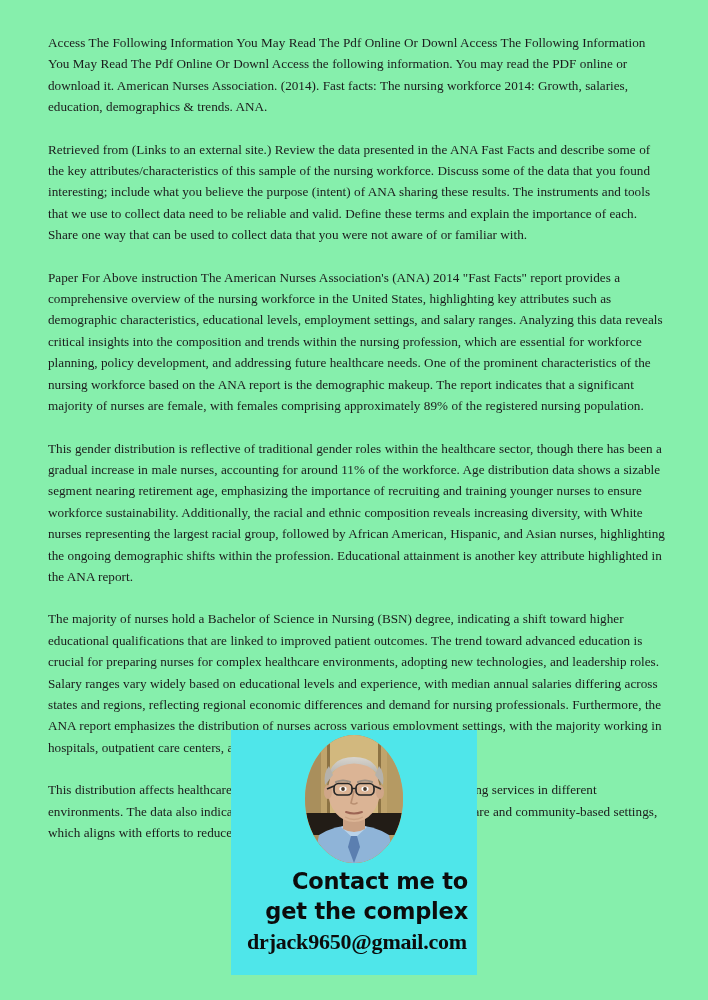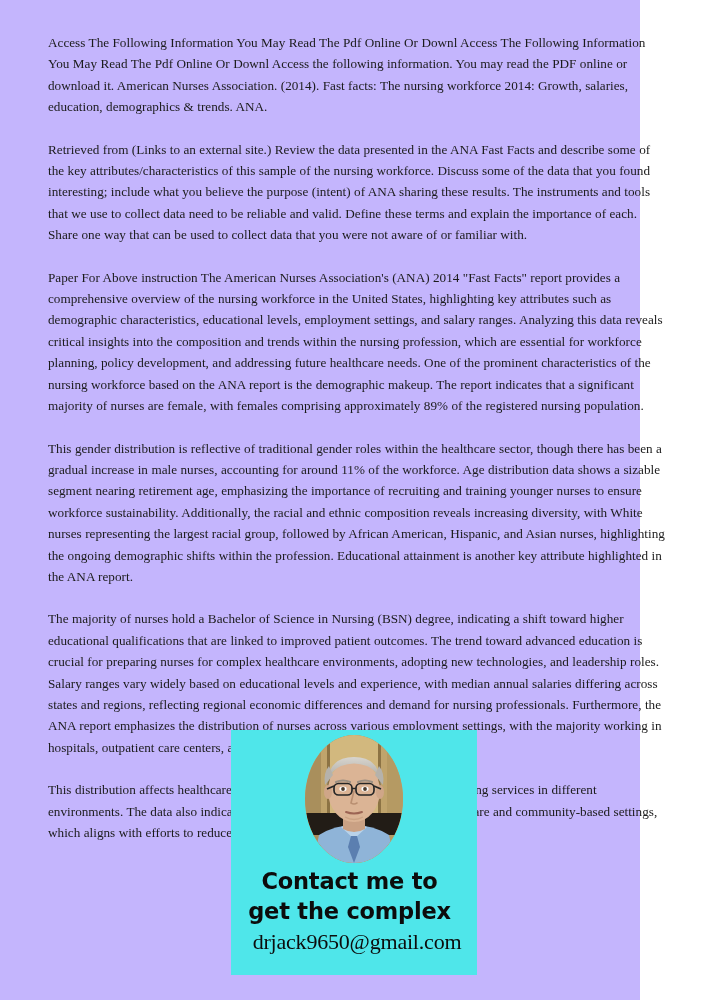--- a/index.html
+++ b/index.html
@@ -9,23 +9,23 @@
   body {
     width: 708px;
     height: 1000px;
     background: #ffffff;
     font-family: "Liberation Serif", "DejaVu Serif", serif;
     overflow: hidden;
   }
 
   #page {
     position: relative;
-    width: 640px;
+    width: 708px;
     height: 1000px;
-    background: #c4b5fd;
+    background: #86efac;
   }
 
   #doc-body {
     position: absolute;
     left: 48px;
     top: 32px;
     width: 618px;
   }
 
   .para {
@@ -66,41 +66,41 @@
     display: block;
     width: 100%;
     height: 100%;
   }
 
   #overlay-headline {
     position: absolute;
     left: 0;
     right: 9px;
     top: 136px;
-    text-align: center;
+    text-align: right;
     font-family: "DejaVu Sans", "Liberation Sans", sans-serif;
     font-weight: bold;
     font-size: 22.5px;
     line-height: 30px;
     color: #0c0c0c;
     letter-spacing: -0.2px;
   }
   #overlay-headline .hl-line {
     display: block;
     white-space: nowrap;
   }
 
   #overlay-email {
     position: absolute;
     left: 6px;
     right: 0;
     top: 199px;
     text-align: center;
     font-family: "Liberation Serif", "DejaVu Serif", serif;
-    font-weight: normal;
+    font-weight: bold;
     font-size: 22px;
     line-height: 26px;
     color: #0c0c0c;
     letter-spacing: -0.2px;
     white-space: nowrap;
   }
 </style>
 </head>
 <body>
 

